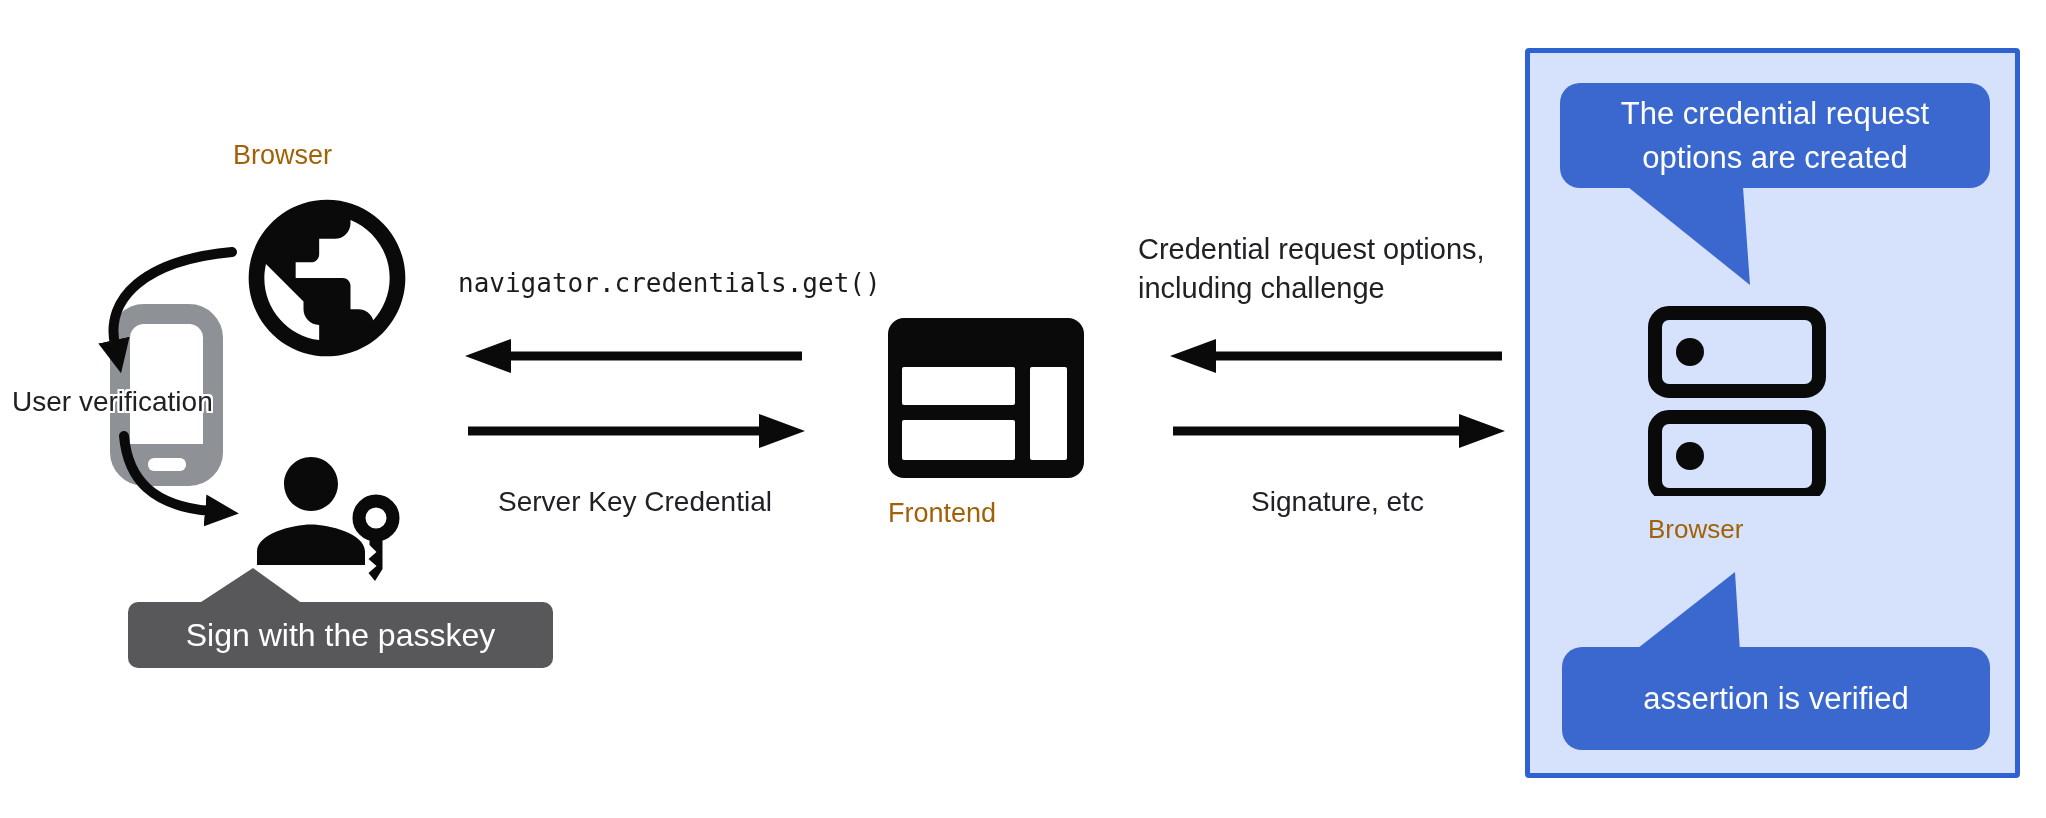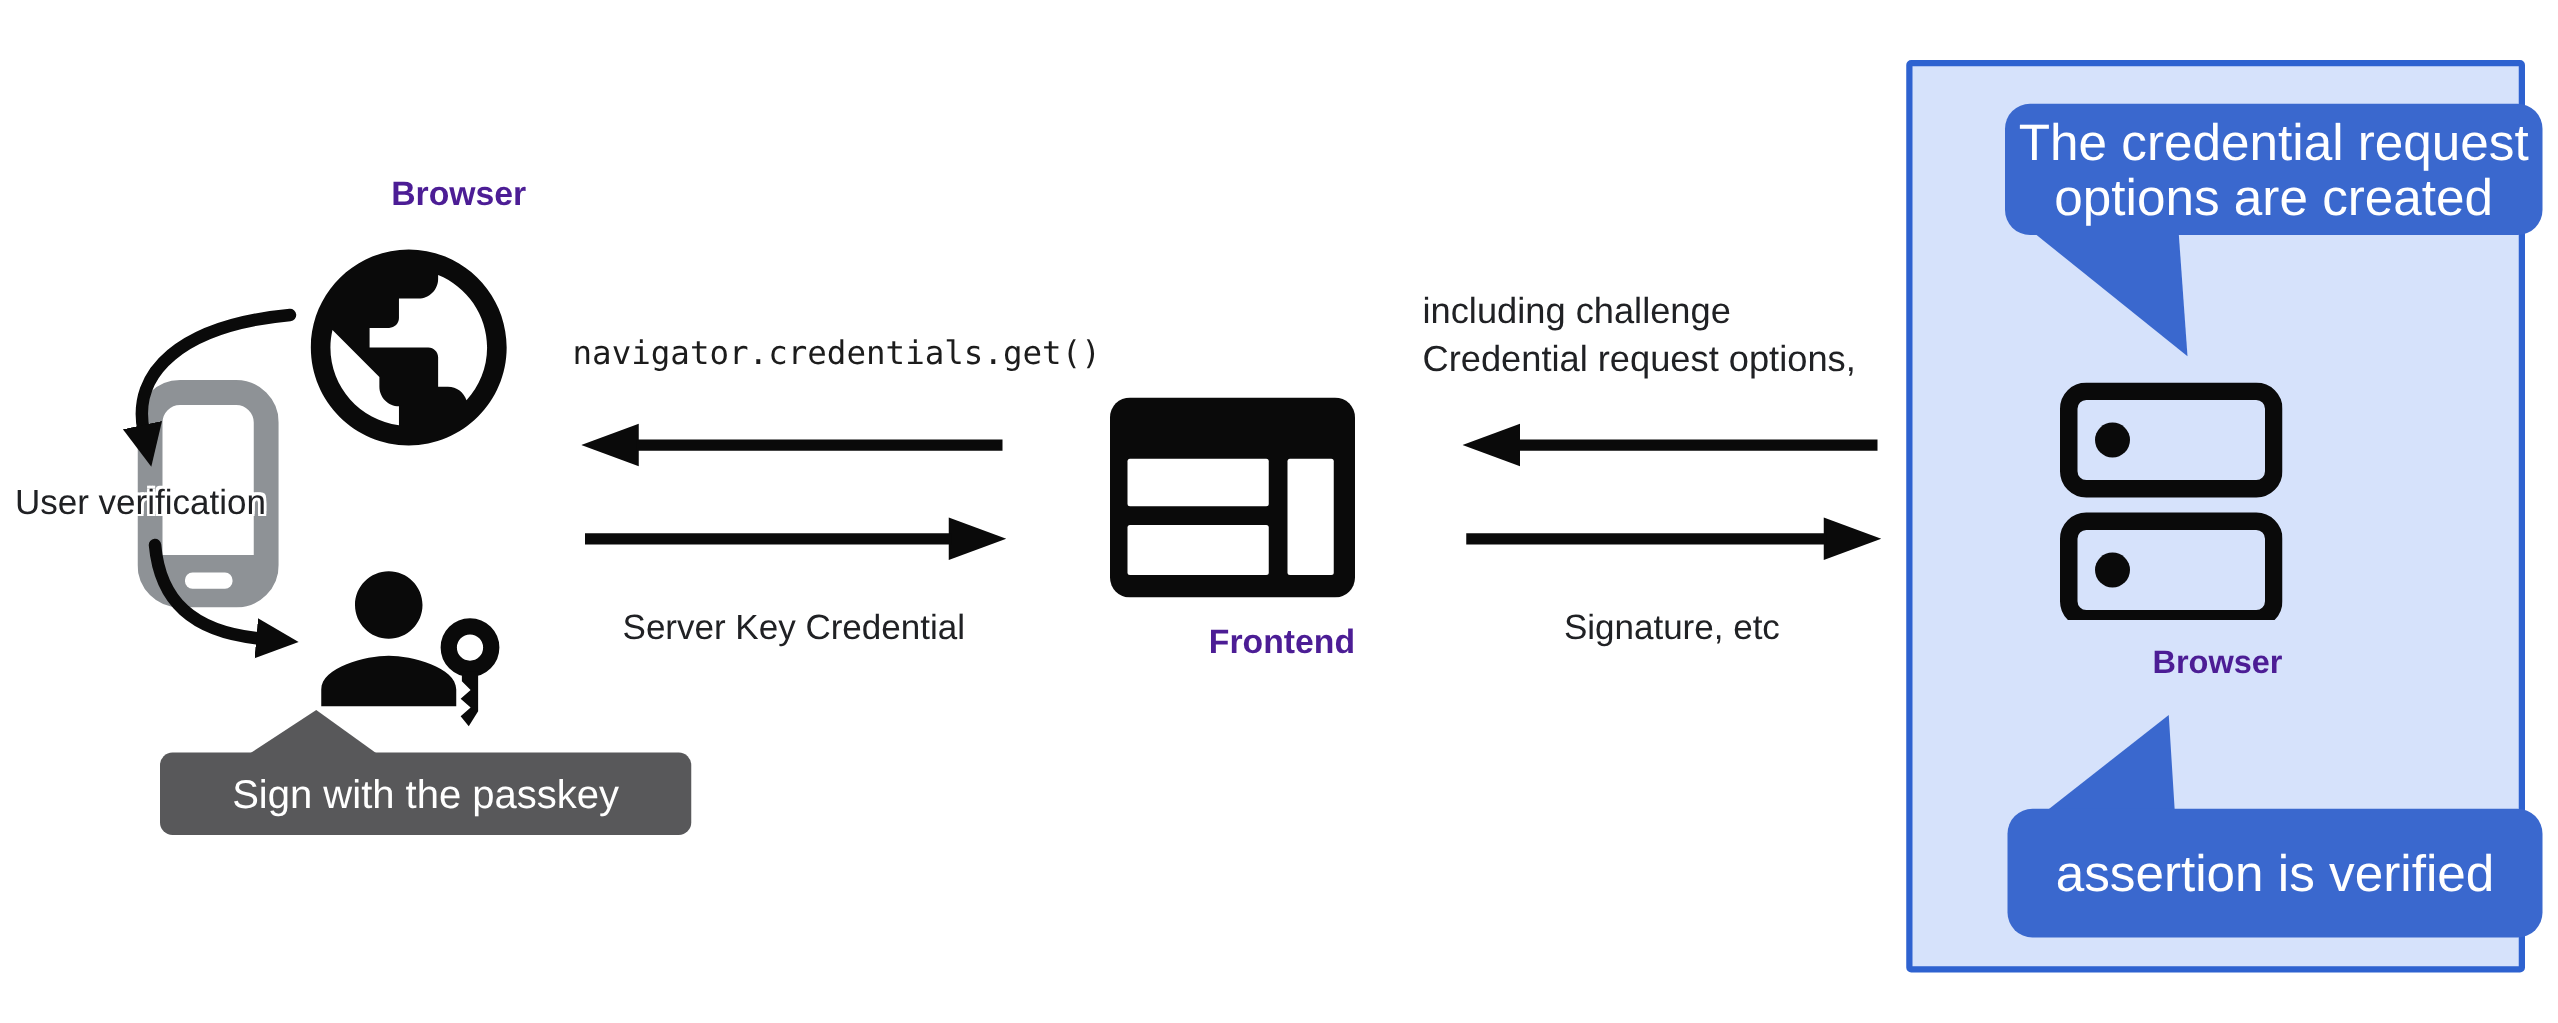--- a/index.html
+++ b/index.html
@@ -10,28 +10,28 @@
     --phone-gray:#8E9296;
     --ink:#0A0A0A;
     --text-dark:#202124;
   }
   *{margin:0;padding:0;box-sizing:border-box;}
   html,body{background:#fff;}
   body{font-family:"Liberation Sans","DejaVu Sans",sans-serif;}
   #canvas{position:relative;width:2046px;height:818px;background:#fff;overflow:hidden;}
   .abs{position:absolute;}
   .label{color:var(--text-dark);font-size:28px;line-height:1.15;}
-  .label-bold{color:#4c1d95;font-weight:700;font-size:27px;text-align:right;}
+  .label-bold{color:#a16207;font-weight:400;font-size:27px;text-align:left;}
   .code{font-family:"DejaVu Sans Mono","Liberation Mono",monospace;font-size:26px;color:#1C1C1C;white-space:pre;}
   .center{text-align:center;}
   .halo{text-shadow:2px 0 0 #fff,-2px 0 0 #fff,0 2px 0 #fff,0 -2px 0 #fff,2px 2px 0 #fff,-2px -2px 0 #fff,2px -2px 0 #fff,-2px 2px 0 #fff;}
   .ink-fill{fill:var(--ink);}
   .ink-stroke{stroke:var(--ink);}
   #server-panel{left:1525px;top:48px;width:495px;height:730px;background:var(--panel-fill);border:5px solid var(--panel-border);border-radius:4px;}
-  .callout{background:var(--callout-blue);border-radius:20px;color:#fff;font-size:41px;line-height:44px;display:flex;flex-direction:column;align-items:center;justify-content:center;text-align:center;margin-left:44px;}
+  .callout{background:var(--callout-blue);border-radius:20px;color:#fff;font-size:31px;line-height:44px;display:flex;flex-direction:column;align-items:center;justify-content:center;text-align:center;}
   .callout-tail{position:absolute;}
   .callout-tail polygon{fill:var(--callout-blue);}
   #passkey-tooltip{left:128px;top:602px;width:425px;height:66px;background:var(--tooltip-gray);border-radius:10px;color:#fff;font-size:32px;display:flex;align-items:center;justify-content:center;}
   #tooltip-pointer polygon{fill:var(--tooltip-gray);}
   .arrow line{stroke:var(--ink);stroke-width:9px;}
   .arrow polygon{fill:var(--ink);}
   .curve path{fill:none;stroke:var(--ink);stroke-width:10px;stroke-linecap:round;}
   .curve marker polygon{fill:var(--ink);}
 </style>
 </head>
@@ -103,22 +103,22 @@
 
   <svg class="abs" style="left:888px;top:318px;" width="196" height="160" viewBox="0 0 196 160">
     <rect x="0" y="0" width="196" height="160" rx="16" class="ink-fill"></rect>
     <rect x="14" y="49" width="113" height="38" rx="2" fill="#ffffff"></rect>
     <rect x="14" y="102" width="113" height="40" rx="2" fill="#ffffff"></rect>
     <rect x="142" y="49" width="37" height="93" rx="2" fill="#ffffff"></rect>
   </svg>
   <div class="abs label-bold" style="left:888px;top:498px;width:196px;">Frontend</div>
 
   <div class="abs label" style="left:1138px;top:230px;font-size:29px;line-height:39px;">
+    <div>Credential request options,</div>
     <div>including challenge</div>
-    <div>Credential request options,</div>
   </div>
 
   <svg class="abs arrow" style="left:1170px;top:336px;" width="335" height="40" viewBox="0 0 335 40">
     <polygon points="0,20 46,3 46,37"></polygon>
     <line x1="44" y1="20" x2="332" y2="20"></line>
   </svg>
 
   <svg class="abs arrow" style="left:1170px;top:411px;" width="335" height="40" viewBox="0 0 335 40">
     <polygon points="335,20 289,3 289,37"></polygon>
     <line x1="3" y1="20" x2="291" y2="20"></line>

